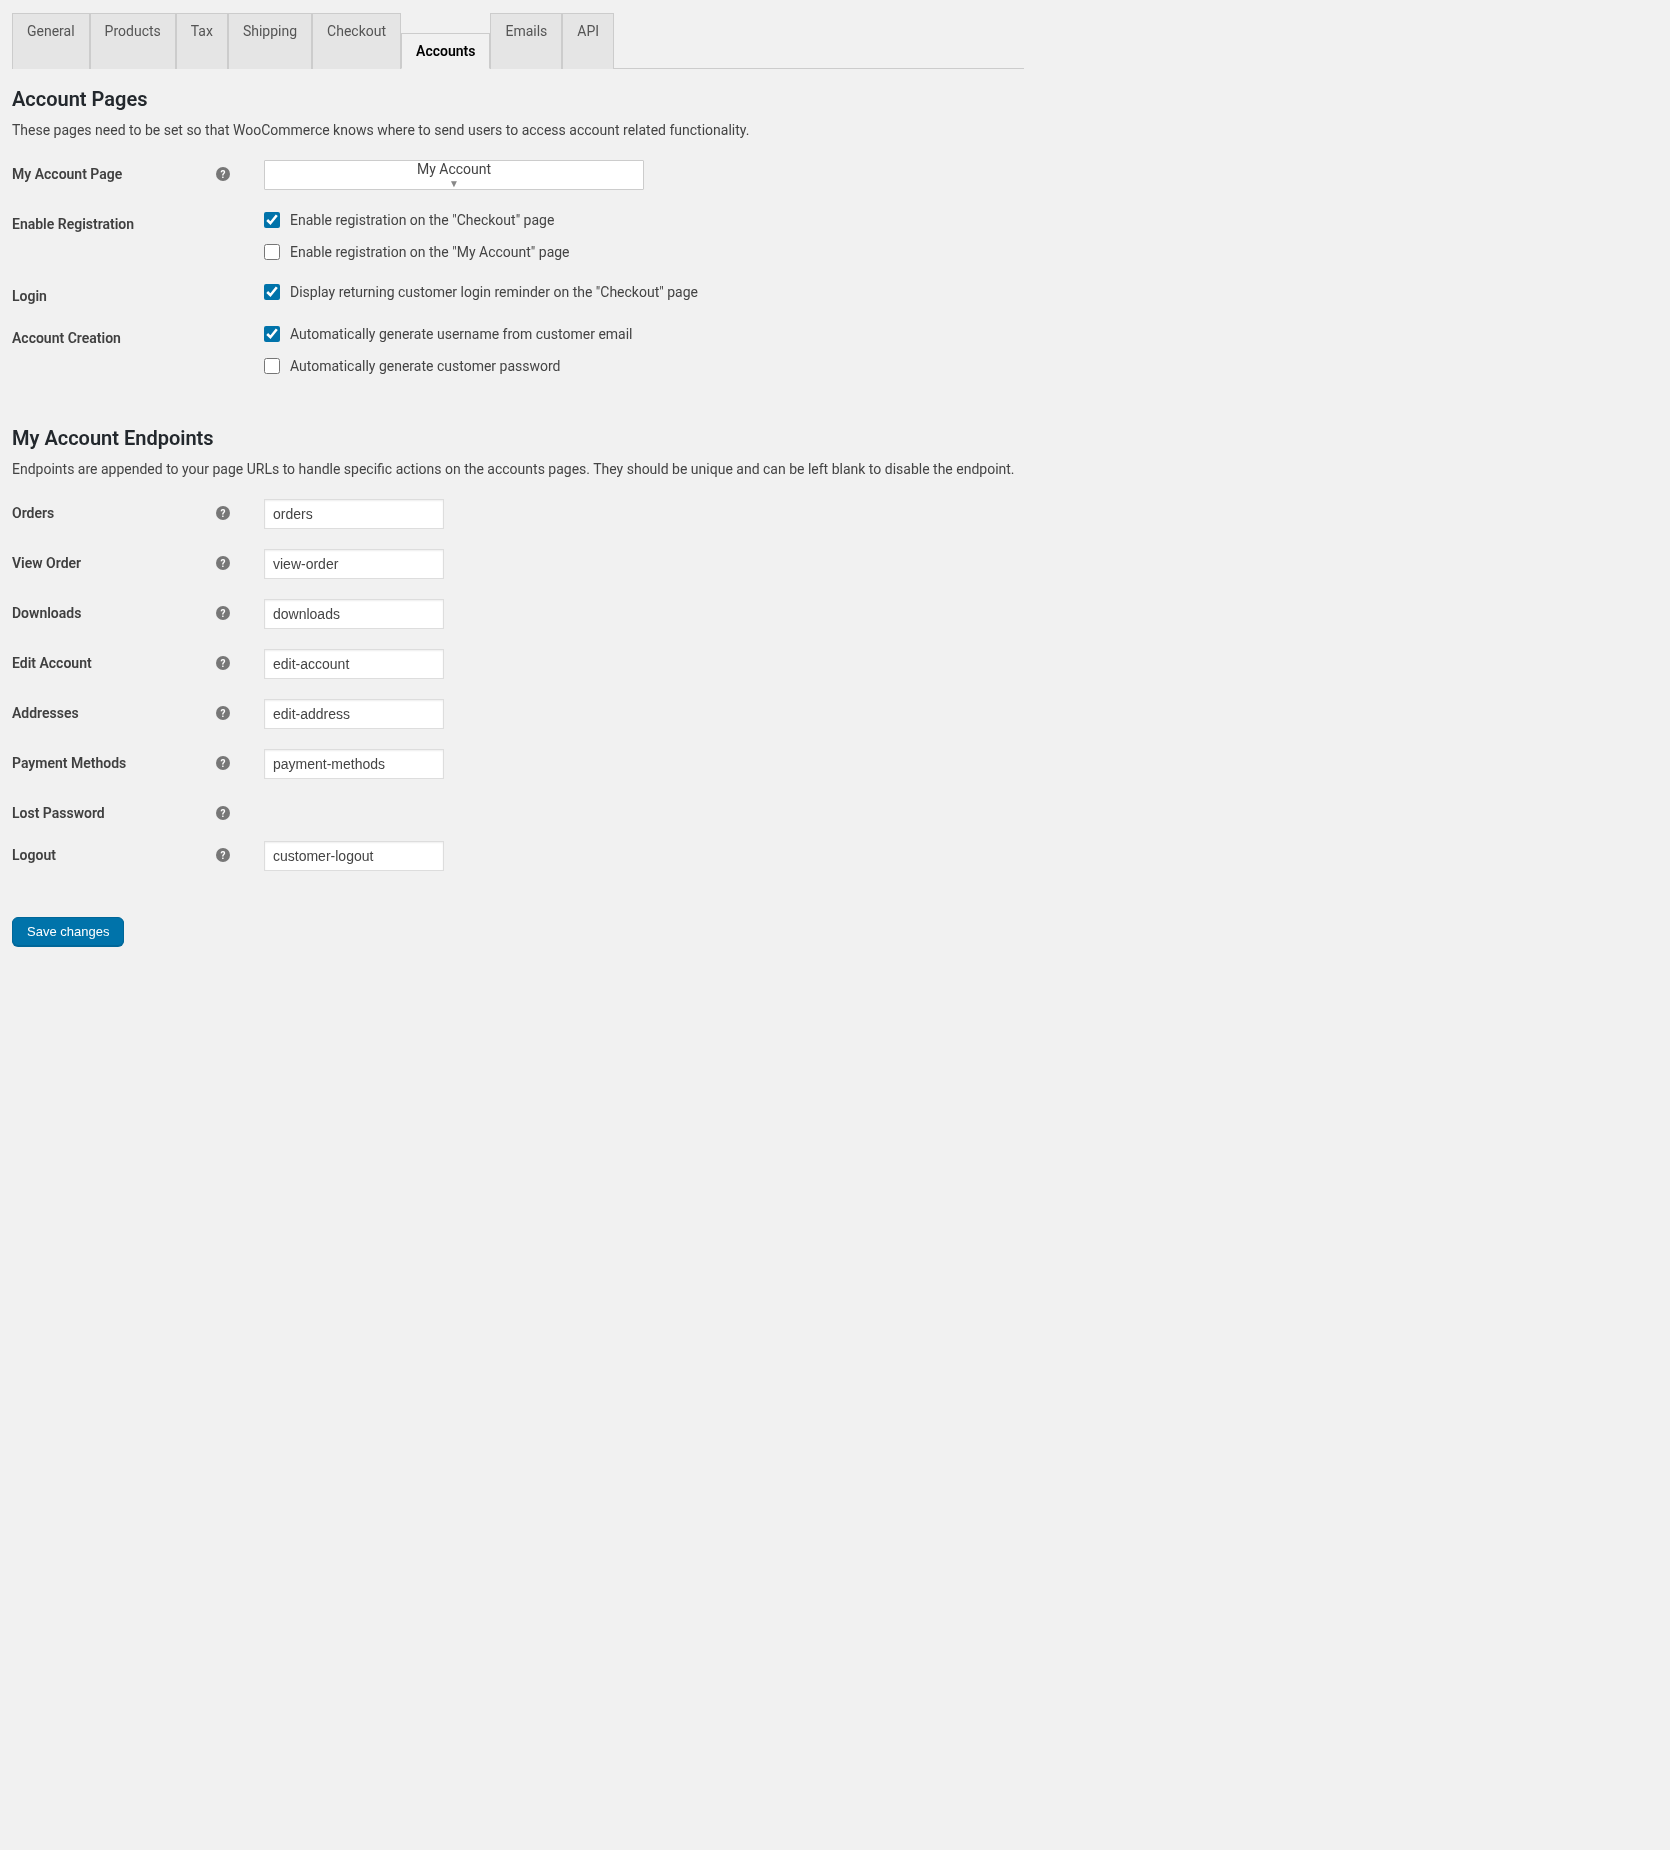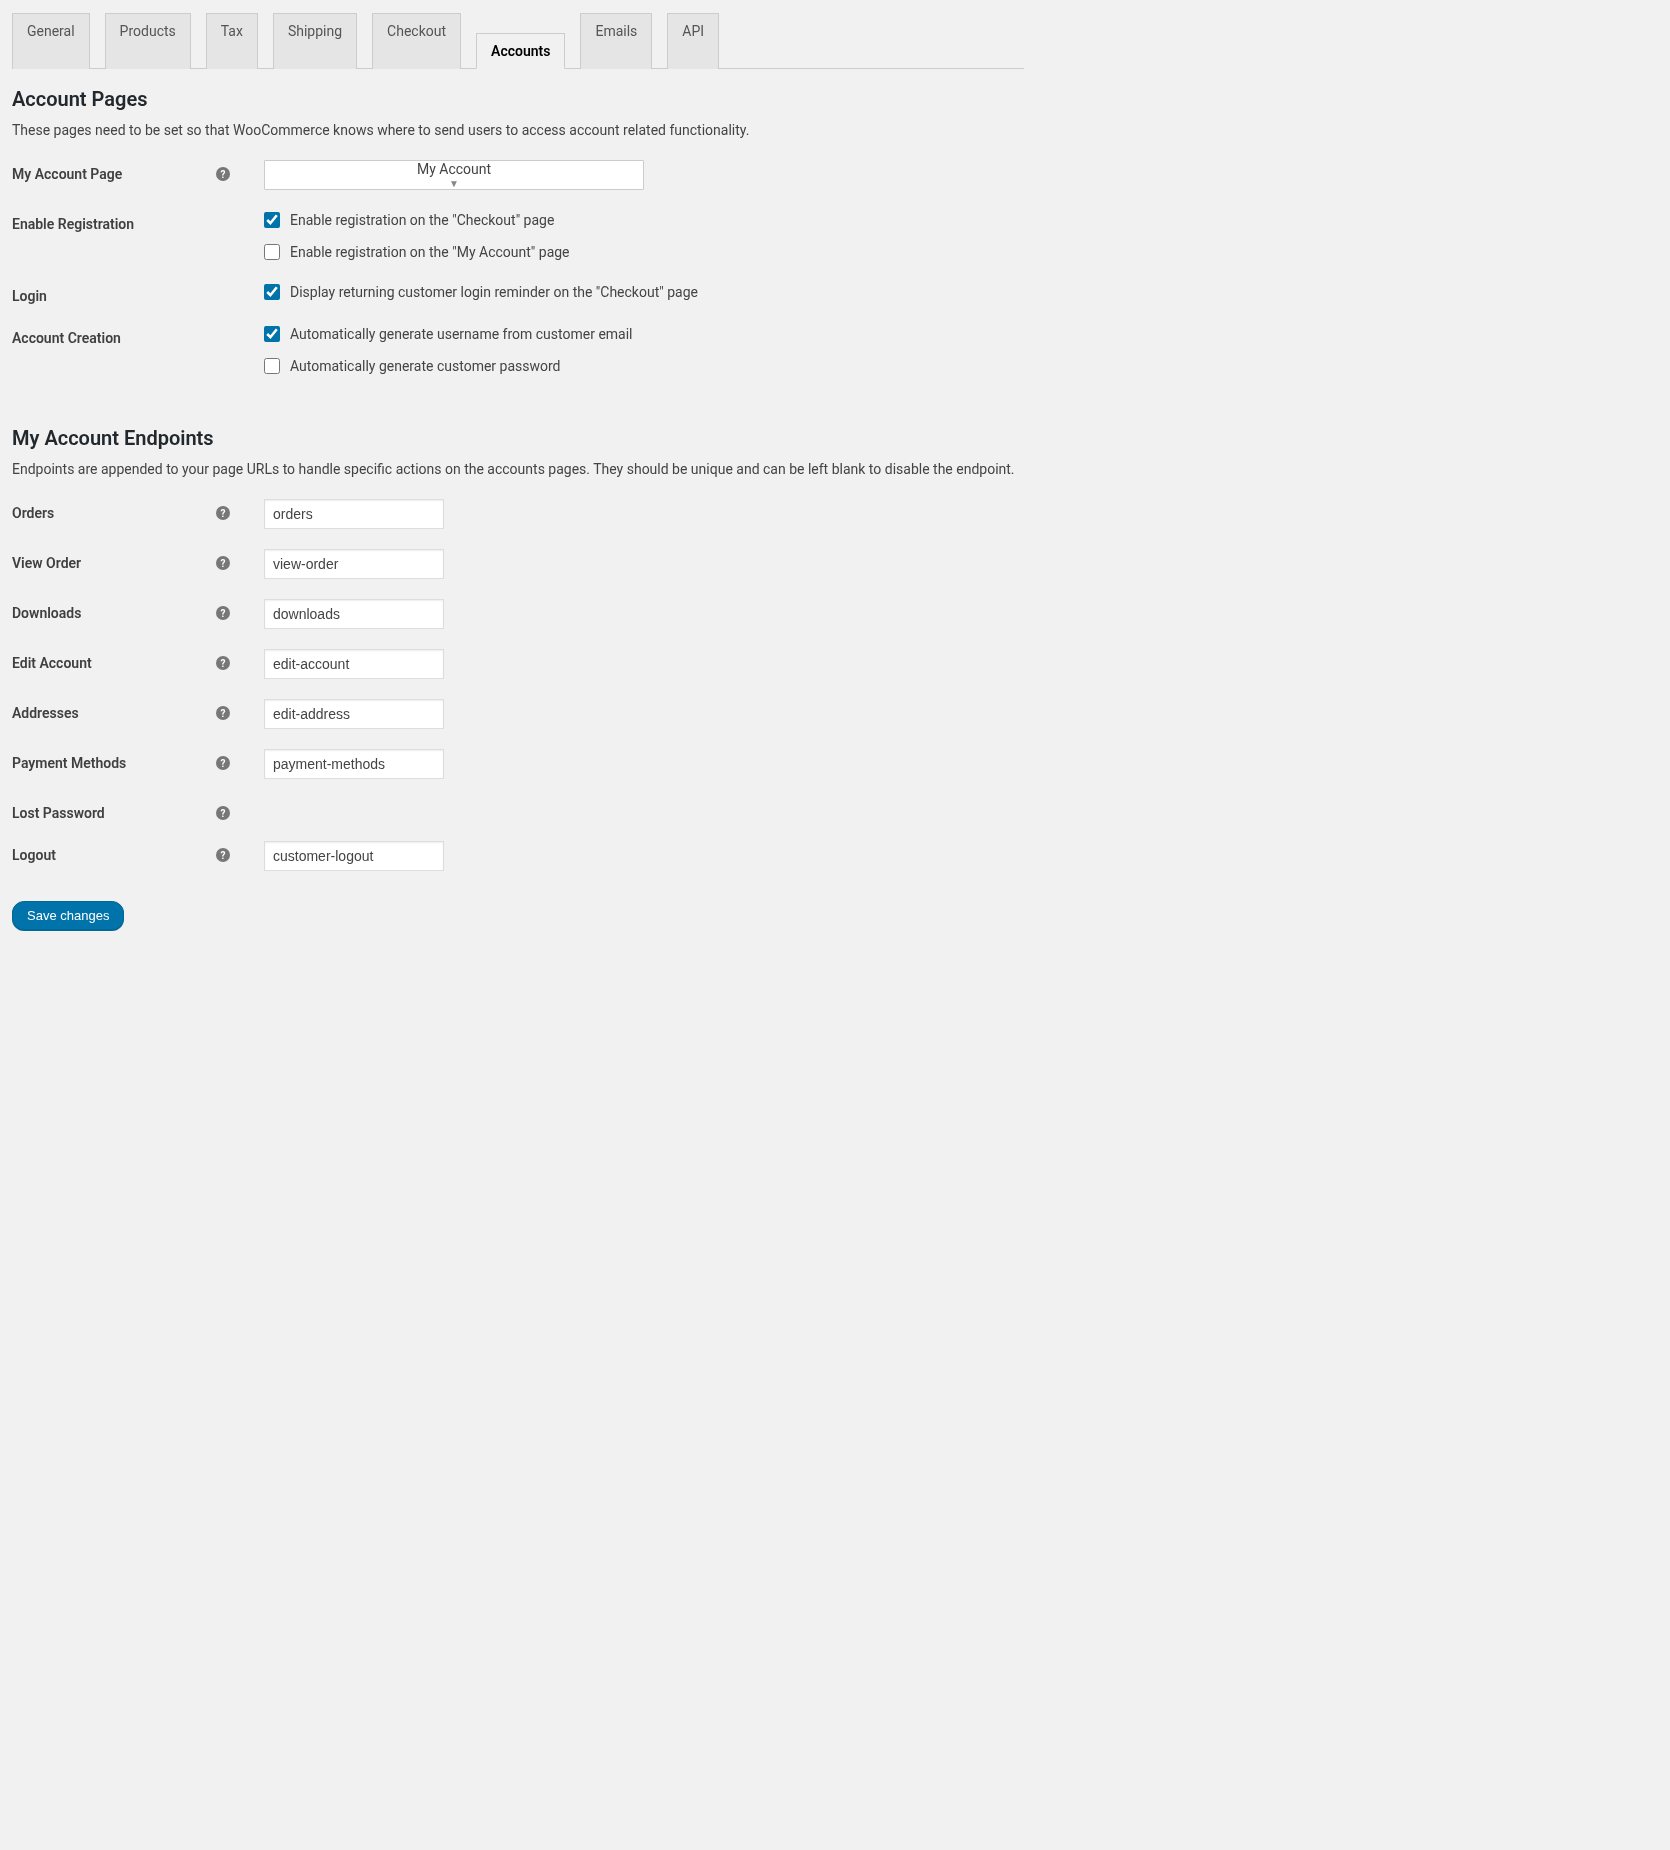--- a/index.html
+++ b/index.html
@@ -7,21 +7,21 @@
     margin: 0;
     padding: 12px 12px 30px 12px;
     font-family: -apple-system, BlinkMacSystemFont, "Segoe UI", Roboto, Helvetica, Arial, sans-serif;
     font-size: 14px;
     color: #444;
     background: #f1f1f1;
     width: 1036px;
   }
   .tabs {
     display: flex;
-    gap: 15px;
+    gap: 0;
     border-bottom: 1px solid #ccc;
     padding: 0;
     margin: 0 0 18px 0;
   }
   .tab {
     background: #e5e5e5;
     border: 1px solid #ccc;
     border-bottom: none;
     padding: 8px 14px;
     color: #555;
@@ -130,23 +130,23 @@
     box-shadow: inset 0 1px 2px rgba(0,0,0,0.07);
   }
   .section-gap { height: 30px; }
   .save-btn {
     background: #0073aa;
     border: 1px solid #006799;
     color: #fff;
     padding: 6px 14px;
     font-size: 13px;
     cursor: pointer;
-    border-radius: 12px;
+    border-radius: 6px;
     box-shadow: 0 1px 0 #006799;
-    margin-top: 10px;
+    margin-top: 26px;
   }
 </style>
 </head>
 <body>
 
 
 
 <div class="tabs">
   <div class="tab">General</div>
   <div class="tab">Products</div>

